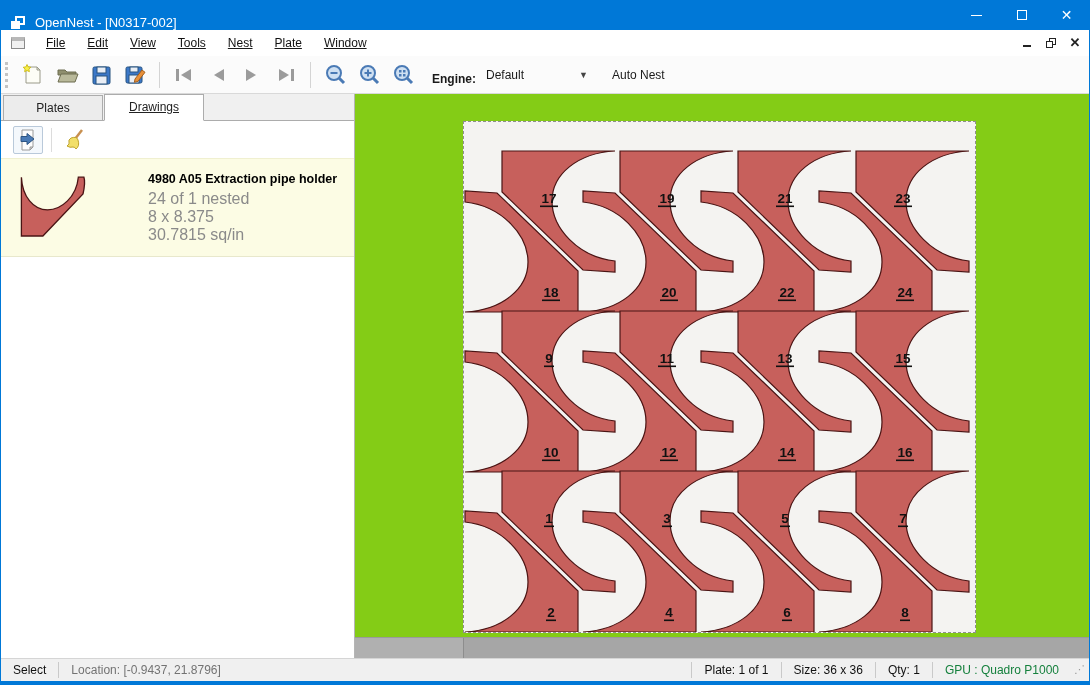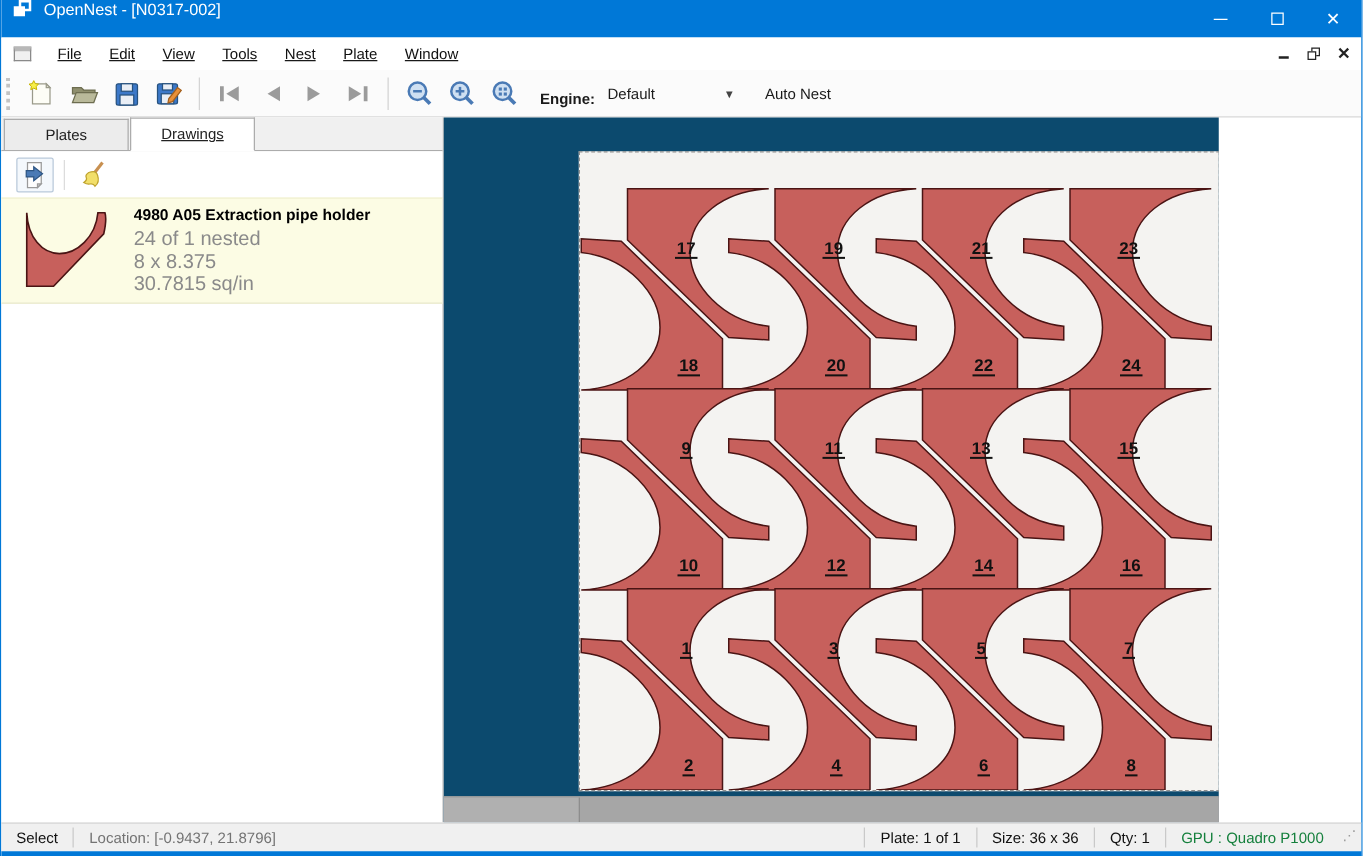--- a/index.html
+++ b/index.html
@@ -3,21 +3,21 @@
 <meta charset="utf-8">
 <style>
   * { margin:0; padding:0; box-sizing:border-box; }
   html,body { width:1090px; height:685px; }
   body { font-family:"Liberation Sans", sans-serif; font-size:12px; color:#1a1a1a; }
   #app { position:relative; width:1090px; height:685px; background:#fff;
          border-left:1px solid #0078D7; border-right:1px solid #0078D7; overflow:hidden; }
 
   
   .titlebar { position:absolute; left:0; top:0; width:100%; height:30px; background:#0078D7;
-              display:flex; align-items:flex-start; color:#fff; }
+              display:flex; align-items:flex-end; color:#fff; }
   .titlebar .appicon { width:16px; height:14px; margin-left:10px; position:relative; }
   .titlebar .appicon .sq1 { position:absolute; left:4px; top:0; width:10px; height:9px; border:2px solid #fff; }
   .titlebar .appicon .sq2 { position:absolute; left:0; top:5px; width:9px; height:8px; background:#fff; }
   .titlebar .title { margin-left:8px; font-size:13px; }
   .caption-btns { position:absolute; right:0; top:0; height:30px; display:flex; }
   .cap-btn { width:45px; height:30px; display:flex; align-items:center; justify-content:center; color:#fff; }
   .glyph-min { width:11px; height:1px; background:#fff; }
   .glyph-max { width:10px; height:10px; border:1px solid #fff; }
   .glyph-close { font-size:14px; line-height:14px; }
 
@@ -49,28 +49,28 @@
   .content { position:absolute; left:0; top:94px; width:1090px; height:564px; }
   .leftpanel { position:absolute; left:0; top:0; width:354px; height:564px; background:#fff; border-right:1px solid #b5b5b5; }
   .tabstrip { height:27px; background:#f0f0f0; display:flex; align-items:flex-end; border-bottom:1px solid #acacac; padding-left:2px; }
   .tab { width:100px; text-align:center; padding:5px 0 5px 0; border:1px solid #acacac; border-bottom:none;
          background:#ececec; font-size:12px; color:#222; margin-right:1px; }
   .tab.active { background:#fff; margin-bottom:-1px; padding-bottom:6px; border-bottom:1px solid #fff;text-decoration:underline; }
   .panel-toolbar { height:37px; display:flex; align-items:center; background:#fff; }
   .pt-btn { width:30px; height:28px; display:flex; align-items:center; justify-content:center; border-radius:2px; }
   .pt-btn.first { border:1px solid #b9c9da; background:#f4f8fc; margin-left:12px; }
   .pt-sep { width:1px; height:24px; background:#dcdcdc; margin:0 8px; }
-  .drawing-item { height:85px; background:#fcfce4; border-top:1px solid #f0f0d0; border-bottom:1px solid #e8e8cc;
-                  display:flex; align-items:center; }
+  .drawing-item { height:99px; background:#fcfce4; border-top:1px solid #f0f0d0; border-bottom:1px solid #e8e8cc;
+                  display:flex; align-items:center;gap:41px; }
   .thumb { width:84px; height:72px; margin-left:12px; flex:none; }
   .drawing-info { margin-left:10px; }
   .drawing-title { font-weight:bold; font-size:12.5px; color:#000; margin-bottom:4px; }
   .drawing-line { color:#8a8a8a; font-size:16px; line-height:18px; }
 
-  .canvas { position:absolute; left:354px; top:0; width:620px; height:564px; background:#0c4a6e; overflow:hidden; }
+  .canvas { position:absolute; left:354px; top:0; width:736px; height:564px; background:#84cc16; overflow:hidden; }
   .plate { position:absolute; left:108px; top:27px; width:513px; height:512px; background:#f4f3f1;
            border:1px dashed #8f8f8f; }
   .plate svg { position:absolute; left:0; top:0; }
   .hscroll { position:absolute; left:0; top:543px; width:736px; height:21px; background:#b0b0b0; border-top:1px solid #9a9a9a; }
   .hscroll .thumb-h { position:absolute; left:108px; top:0; height:20px; width:628px; background:#a6a6a6; border-left:1px solid #8d8d8d; }
 
   
   .statusbar { position:absolute; left:0; top:658px; width:1090px; height:23px; background:#f0f0f0;
                border-top:1px solid #d5d5d5; display:flex; align-items:center; font-size:12px; }
   .sb-cell { padding:0 12px; color:#111; }

